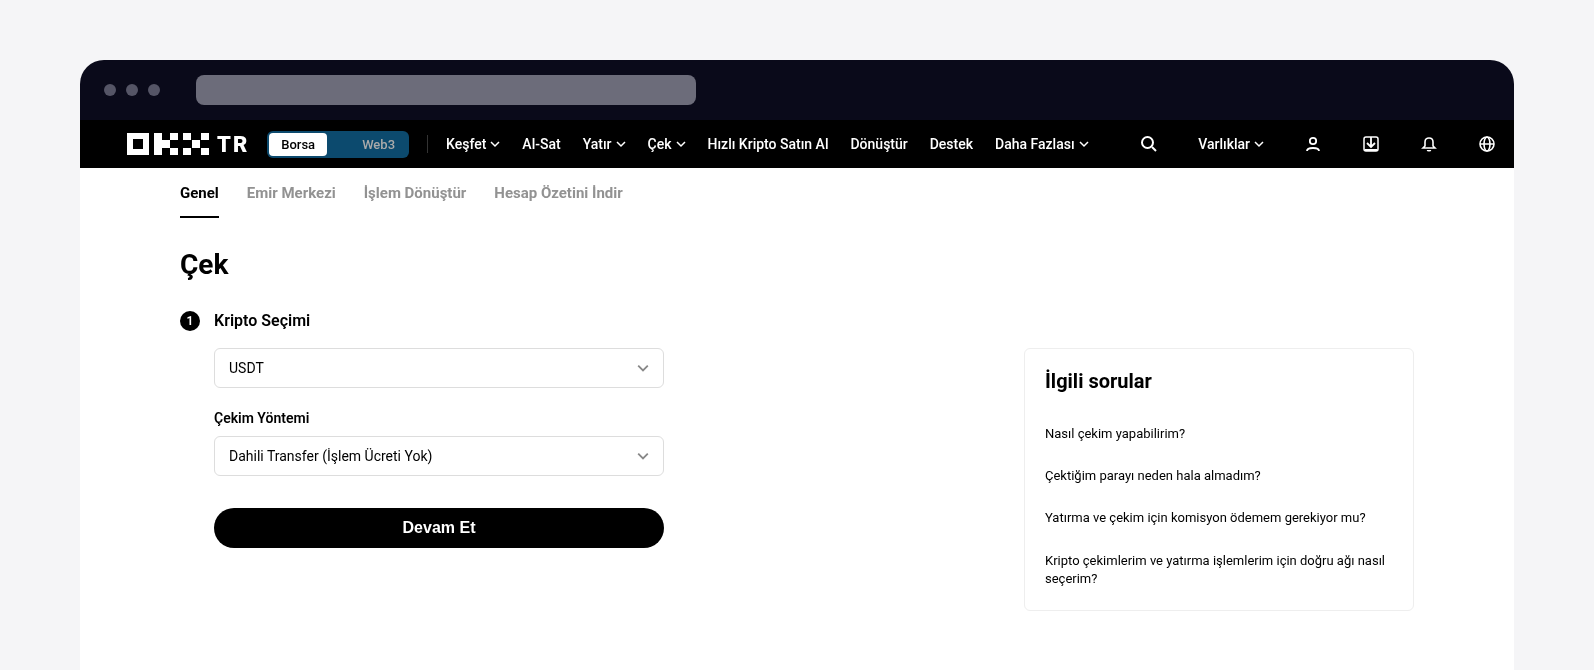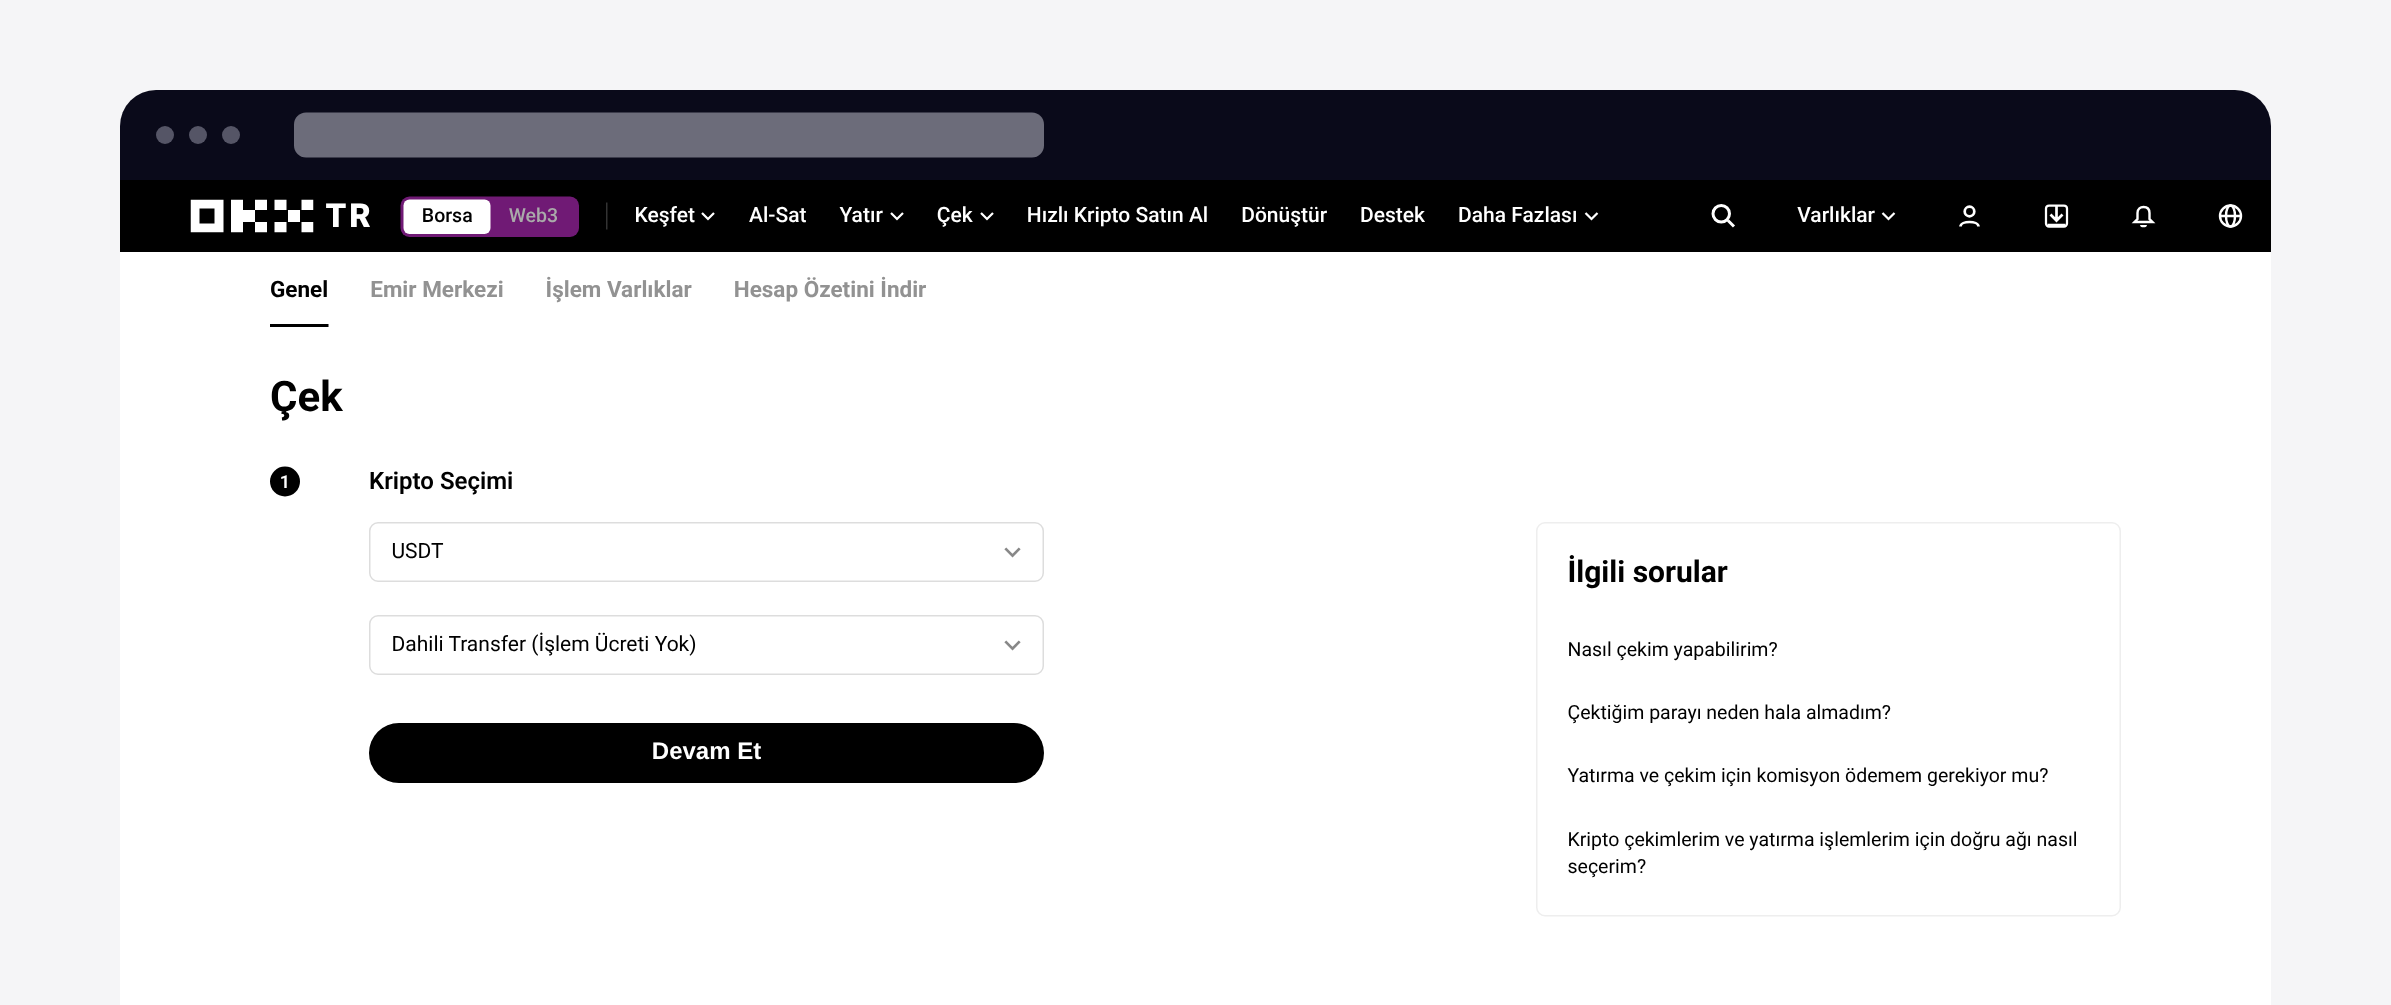--- a/index.html
+++ b/index.html
@@ -65,23 +65,24 @@
       align-items: center;
       gap: 8px;
       color: #fff;
       font-weight: 900;
       font-size: 22px;
       letter-spacing: 2px;
     }
     .logo-svg { display: block; }
     .mode-switch {
       display: flex;
-      background: #701a75;
+      background: #0c4a6e;
       border-radius: 6px;
       padding: 2px;
+      gap: 23px;
     }
     .mode-btn {
       padding: 4px 12px;
       font-size: 13px;
       font-weight: 500;
       border-radius: 4px;
       color: #aaa;
       cursor: pointer;
     }
     .mode-btn.active {
@@ -185,21 +186,20 @@
       border-radius: 50%;
       display: flex;
       align-items: center;
       justify-content: center;
       font-size: 12px;
       font-weight: 600;
       flex-shrink: 0;
     }
     .step-content {
       flex: 1;
-      margin-left: 32px;
     }
     .step-title {
       font-size: 16px;
       font-weight: 600;
       color: #000;
       margin-bottom: 18px;
     }
     .select-box {
       width: 450px;
       height: 40px;
@@ -369,40 +369,41 @@
               <line x1="2" y1="9" x2="16" y2="9" stroke="#fff" stroke-width="1.6"></line>
             </svg>
         </div>
       </div>
     </div>
 
     <div class="content-area">
       <div class="sub-tabs">
         <div class="sub-tab active">Genel</div>
         <div class="sub-tab">Emir Merkezi</div>
-        <div class="sub-tab">İşlem Varlıklar</div>
+        <div class="sub-tab">İşlem Dönüştür</div>
         <div class="sub-tab">Hesap Özetini İndir</div>
       </div>
 
       <div class="main-content">
         <div class="left-pane">
           <h1 class="page-title">Çek</h1>
 
           <div class="step-row">
             <div class="step-number">1</div>
             <div class="step-content">
               <div class="step-title">Kripto Seçimi</div>
 
               <div class="select-box">
                 <span>USDT</span>
                 <svg class="chev-svg" width="12" height="12" viewBox="0 0 10 10">
                     <path d="M1 3 L5 7 L9 3" stroke="#888" stroke-width="1.5" fill="none"></path>
                   </svg>
               </div>
 
+              <div class="field-label">Çekim Yöntemi</div>
 
               <div class="select-box smaller">
                 <span>Dahili Transfer (İşlem Ücreti Yok)</span>
                 <svg class="chev-svg" width="12" height="12" viewBox="0 0 10 10">
                     <path d="M1 3 L5 7 L9 3" stroke="#888" stroke-width="1.5" fill="none"></path>
                   </svg>
               </div>
 
               <button class="continue-btn">Devam Et</button>
             </div>

